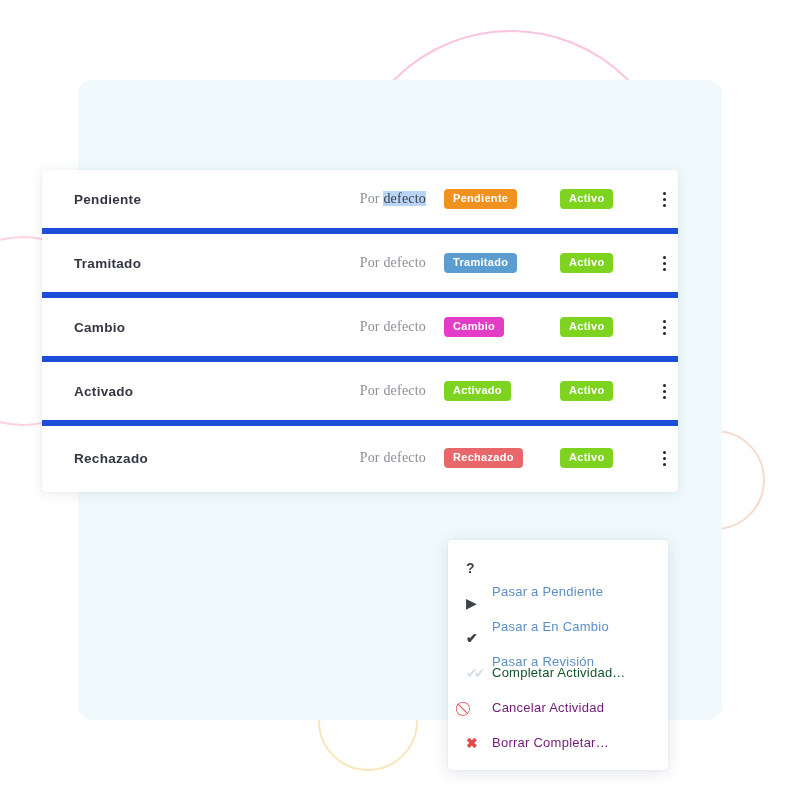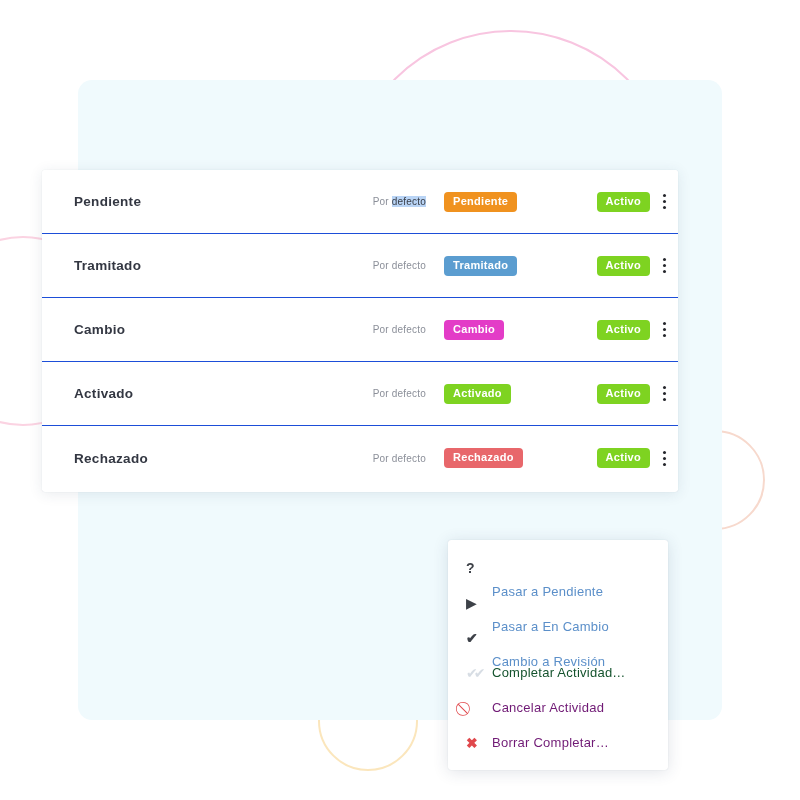--- a/index.html
+++ b/index.html
@@ -58,61 +58,62 @@
     z-index: 5;
     overflow: hidden;
   }
 
   .table-row {
     position: relative;
     display: flex;
     align-items: center;
     height: 64px;
     padding: 0 0 0 32px;
-    border-bottom: 1px solid #1d4ed8;
+    border-bottom: 6px solid #1d4ed8;
     background: #ffffff;
   }
   .table-row:last-child { border-bottom: none; }
 
   .cell-name {
     width: 250px;
     flex: 0 0 250px;
     font-size: 13.5px;
     font-weight: bold;
     color: #333742;
     letter-spacing: .3px;
   }
 
   .cell-default {
     width: 108px;
     flex: 0 0 108px;
-    font-size: 10px;
+    font-size: 14px;
     color: #8b8f99;
     letter-spacing: .2px;
     text-align: right;
     padding-right: 6px;
     white-space: nowrap;
+    font-family: Liberation Serif, serif;
   }
   .sel-highlight {
     background: #b9d4f5;
     color: #3a3f49;
   }
 
   .cell-badge {
     width: 118px;
     flex: 0 0 118px;
     display: flex;
     justify-content: flex-start;
     padding-left: 12px;
   }
   .cell-state {
     width: 100px;
     flex: 0 0 100px;
     display: flex;
-    justify-content: flex-end;
+    justify-content: flex-start;
     padding-left: 10px;
   }
   .cell-menu {
     flex: 1 1 auto;
     display: flex;
     justify-content: center;
     align-items: center;
   }
 
   .badge {
@@ -297,21 +298,21 @@
         <div class="menu-item mi-blue">
           <span class="mi-icon glyph-q">?</span>
           <span class="mi-label">Pasar a Pendiente</span>
         </div>
         <div class="menu-item mi-blue">
           <span class="mi-icon glyph-play">▶</span>
           <span class="mi-label">Pasar a En Cambio</span>
         </div>
         <div class="menu-item mi-blue">
           <span class="mi-icon glyph-check">✔</span>
-          <span class="mi-label">Cambio a Revisión</span>
+          <span class="mi-label">Pasar a Revisión</span>
         </div>
         <div class="menu-item mi-disabled">
           <span class="mi-icon glyph-dcheck">✔✔</span>
           <span class="mi-label">Completar Actividad…</span>
         </div>
         <div class="menu-item mi-red">
           <span class="mi-icon ">⃠</span>
           <span class="mi-label">Cancelar Actividad</span>
         </div>
         <div class="menu-item mi-red">

